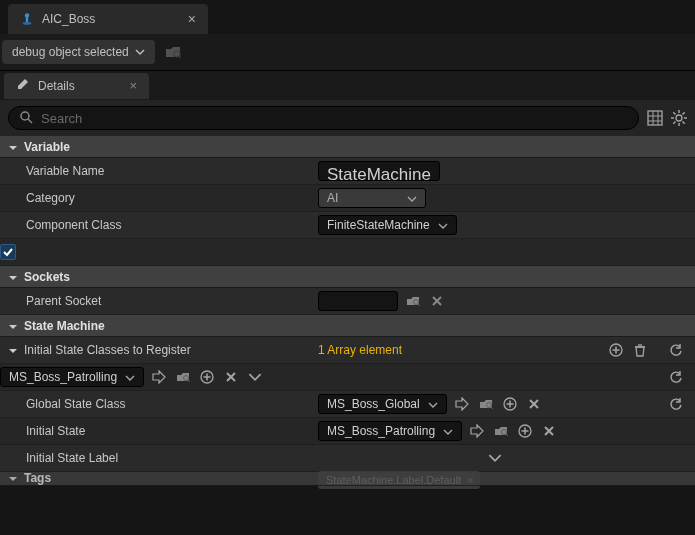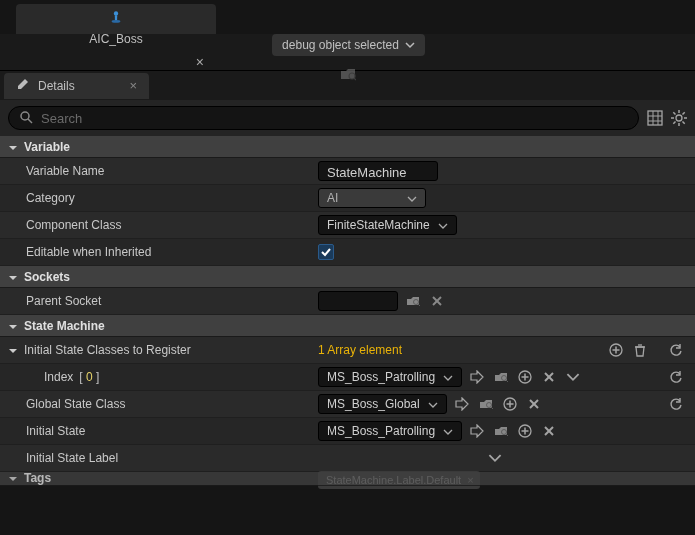--- a/index.html
+++ b/index.html
@@ -1,25 +1,25 @@
 <!DOCTYPE html>
 <html><head>
 <meta charset="utf-8">
 <style>
 * { box-sizing: border-box; margin: 0; padding: 0; font-family: "Segoe UI", Tahoma, sans-serif; }
 body { background: #151515; color: #c0c0c0; font-size: 12px; width: 695px; height: 535px; overflow: hidden; }
 
 
 .tab-bar { background: #151515; display: flex; height: 34px; align-items: flex-end; }
-.tab { background: #2a2a2a; border-radius: 4px 4px 0 0; padding: 6px 12px; display: flex; align-items: center; gap: 8px; height: 30px; margin-left: 16px; min-width: 200px; flex-direction: column; }
+.tab { background: #2a2a2a; border-radius: 4px 4px 0 0; padding: 6px 12px; display: flex; align-items: center; gap: 8px; height: 30px; margin-left: 8px; min-width: 200px; }
 .tab .icon-blueprint { width: 14px; height: 14px; }
 .tab .close { margin-left: auto; color: #aaa; cursor: pointer; font-size: 14px; }
 
 
-.toolbar { background: #1a1a1a; height: 36px; display: flex; align-items: center; padding: 0 0px; gap: 10px; flex-direction: column; }
+.toolbar { background: #1a1a1a; height: 36px; display: flex; align-items: center; padding: 0 0px; gap: 10px; }
 .toolbar-dropdown { background: #333; border-radius: 4px; padding: 4px 10px; display: flex; align-items: center; gap: 6px; height: 24px; font-size: 12px; margin-left: 2px; }
 .toolbar-icon { width: 16px; height: 16px; opacity: 0.6; }
 
 
 .details-bar { background: #1a1a1a; display: flex; height: 30px; align-items: center; border-top: 1px solid #000; }
 .details-tab { background: #2f2f2f; border-radius: 4px 4px 0 0; padding: 5px 12px; display: flex; align-items: center; gap: 8px; min-width: 145px; margin-left: 4px; height: 26px; }
 .details-tab .close { margin-left: auto; color: #888; font-size: 13px; cursor: pointer; }
 
 
 .search-row { background: #242424; padding: 6px 8px; display: flex; align-items: center; gap: 8px; }
@@ -35,21 +35,21 @@
 
 .row { display: flex; align-items: center; height: 27px; border-bottom: 1px solid #1f1f1f; }
 .row:nth-child(odd) { background: #2a2a2a; }
 .row:nth-child(even) { background: #262626; }
 .row .label { width: 318px; padding-left: 26px; color: #c8c8c8; font-size: 12px; display: flex; align-items: center; gap: 6px; }
 .row .label.indent1 { padding-left: 44px; }
 .row .value { flex: 1; display: flex; align-items: center; gap: 6px; padding-right: 8px; }
 .row .tail { width: 38px; display: flex; justify-content: center; align-items: center; }
 
 
-.text-input { background: #141414; border: 1px solid #000; border-radius: 3px; padding: 3px 8px; color: #d0d0d0; min-width: 120px; height: 20px; font-size: 13px; }
+.text-input { background: #141414; border: 1px solid #000; border-radius: 3px; padding: 3px 8px; color: #d0d0d0; min-width: 120px; height: 20px; font-size: 17px; }
 .dropdown { background: #141414; border: 1px solid #000; border-radius: 3px; padding: 2px 8px; display: flex; align-items: center; gap: 8px; height: 20px; font-size: 12px; color: #d0d0d0; min-width: 108px; }
 .dropdown .dd-text { flex: 1; white-space: nowrap; }
 .dropdown .chevron { width: 10px; height: 10px; }
 .dropdown.gray { background: #3a3a3a; color: #b0b0b0; }
 .checkbox { width: 16px; height: 16px; background: #1a3a5a; border: 1px solid #2a5a8a; border-radius: 2px; display: flex; align-items: center; justify-content: center; }
 .checkbox svg { width: 12px; height: 12px; }
 .pill { background: #3a3a3a; border-radius: 3px; padding: 2px 6px 2px 8px; display: flex; align-items: center; gap: 6px; font-size: 11px; color: #d0d0d0; height: 18px; margin-top: 43px; }
 .pill .x { color: #aaa; cursor: pointer; }
 
 .icon-btn { width: 18px; height: 18px; display: flex; align-items: center; justify-content: center; cursor: pointer; opacity: 0.85; }
@@ -175,21 +175,20 @@
       <div class="dropdown">
         <span class="dd-text">FiniteStateMachine</span>
         <span class="chevron"><svg viewBox="0 0 10 10">
               <path d="M1 3 L5 7 L9 3" stroke="#aaa" stroke-width="1.3" fill="none"></path>
             </svg></span>
       </div>
     </div>
     <div class="tail"></div>
   </div>
   <div class="row">
-    <div class="label">Editable when Inherited</div>
     <div class="value">
       <div class="checkbox">
         <svg viewBox="0 0 12 12">
             <path d="M2 6 L5 9 L10 3" stroke="#fff" stroke-width="2" fill="none"></path>
           </svg>
       </div>
     </div>
     <div class="tail"></div>
   </div>
 </div>
@@ -260,24 +259,20 @@
       <span class="icon-btn">
           <svg viewBox="0 0 14 14">
             <path d="M11 4 A5 5 0 1 0 12 8" fill="none" stroke="#bbb" stroke-width="1.4"></path>
             <path d="M11 1 L11 5 L7 5" fill="none" stroke="#bbb" stroke-width="1.4"></path>
           </svg>
         </span>
     </div>
   </div>
 
   <div class="row">
-    <div class="label indent1">
-      <span>Index</span>
-      <span class="idx-brackets">[ <span class="idx-num">0</span> ]</span>
-    </div>
     <div class="value">
       <div class="dropdown">
         <span class="dd-text">MS_Boss_Patrolling</span>
         <span class="chevron"><svg viewBox="0 0 10 10">
               <path d="M1 3 L5 7 L9 3" stroke="#aaa" stroke-width="1.3" fill="none"></path>
             </svg></span>
       </div>
       <span class="icon-btn">
           <svg viewBox="0 0 14 14">
             <path d="M7 1 L13 7 L7 13 L7 10 L1 10 L1 4 L7 4 Z" fill="none" stroke="#bbb" stroke-width="1.2"></path>

